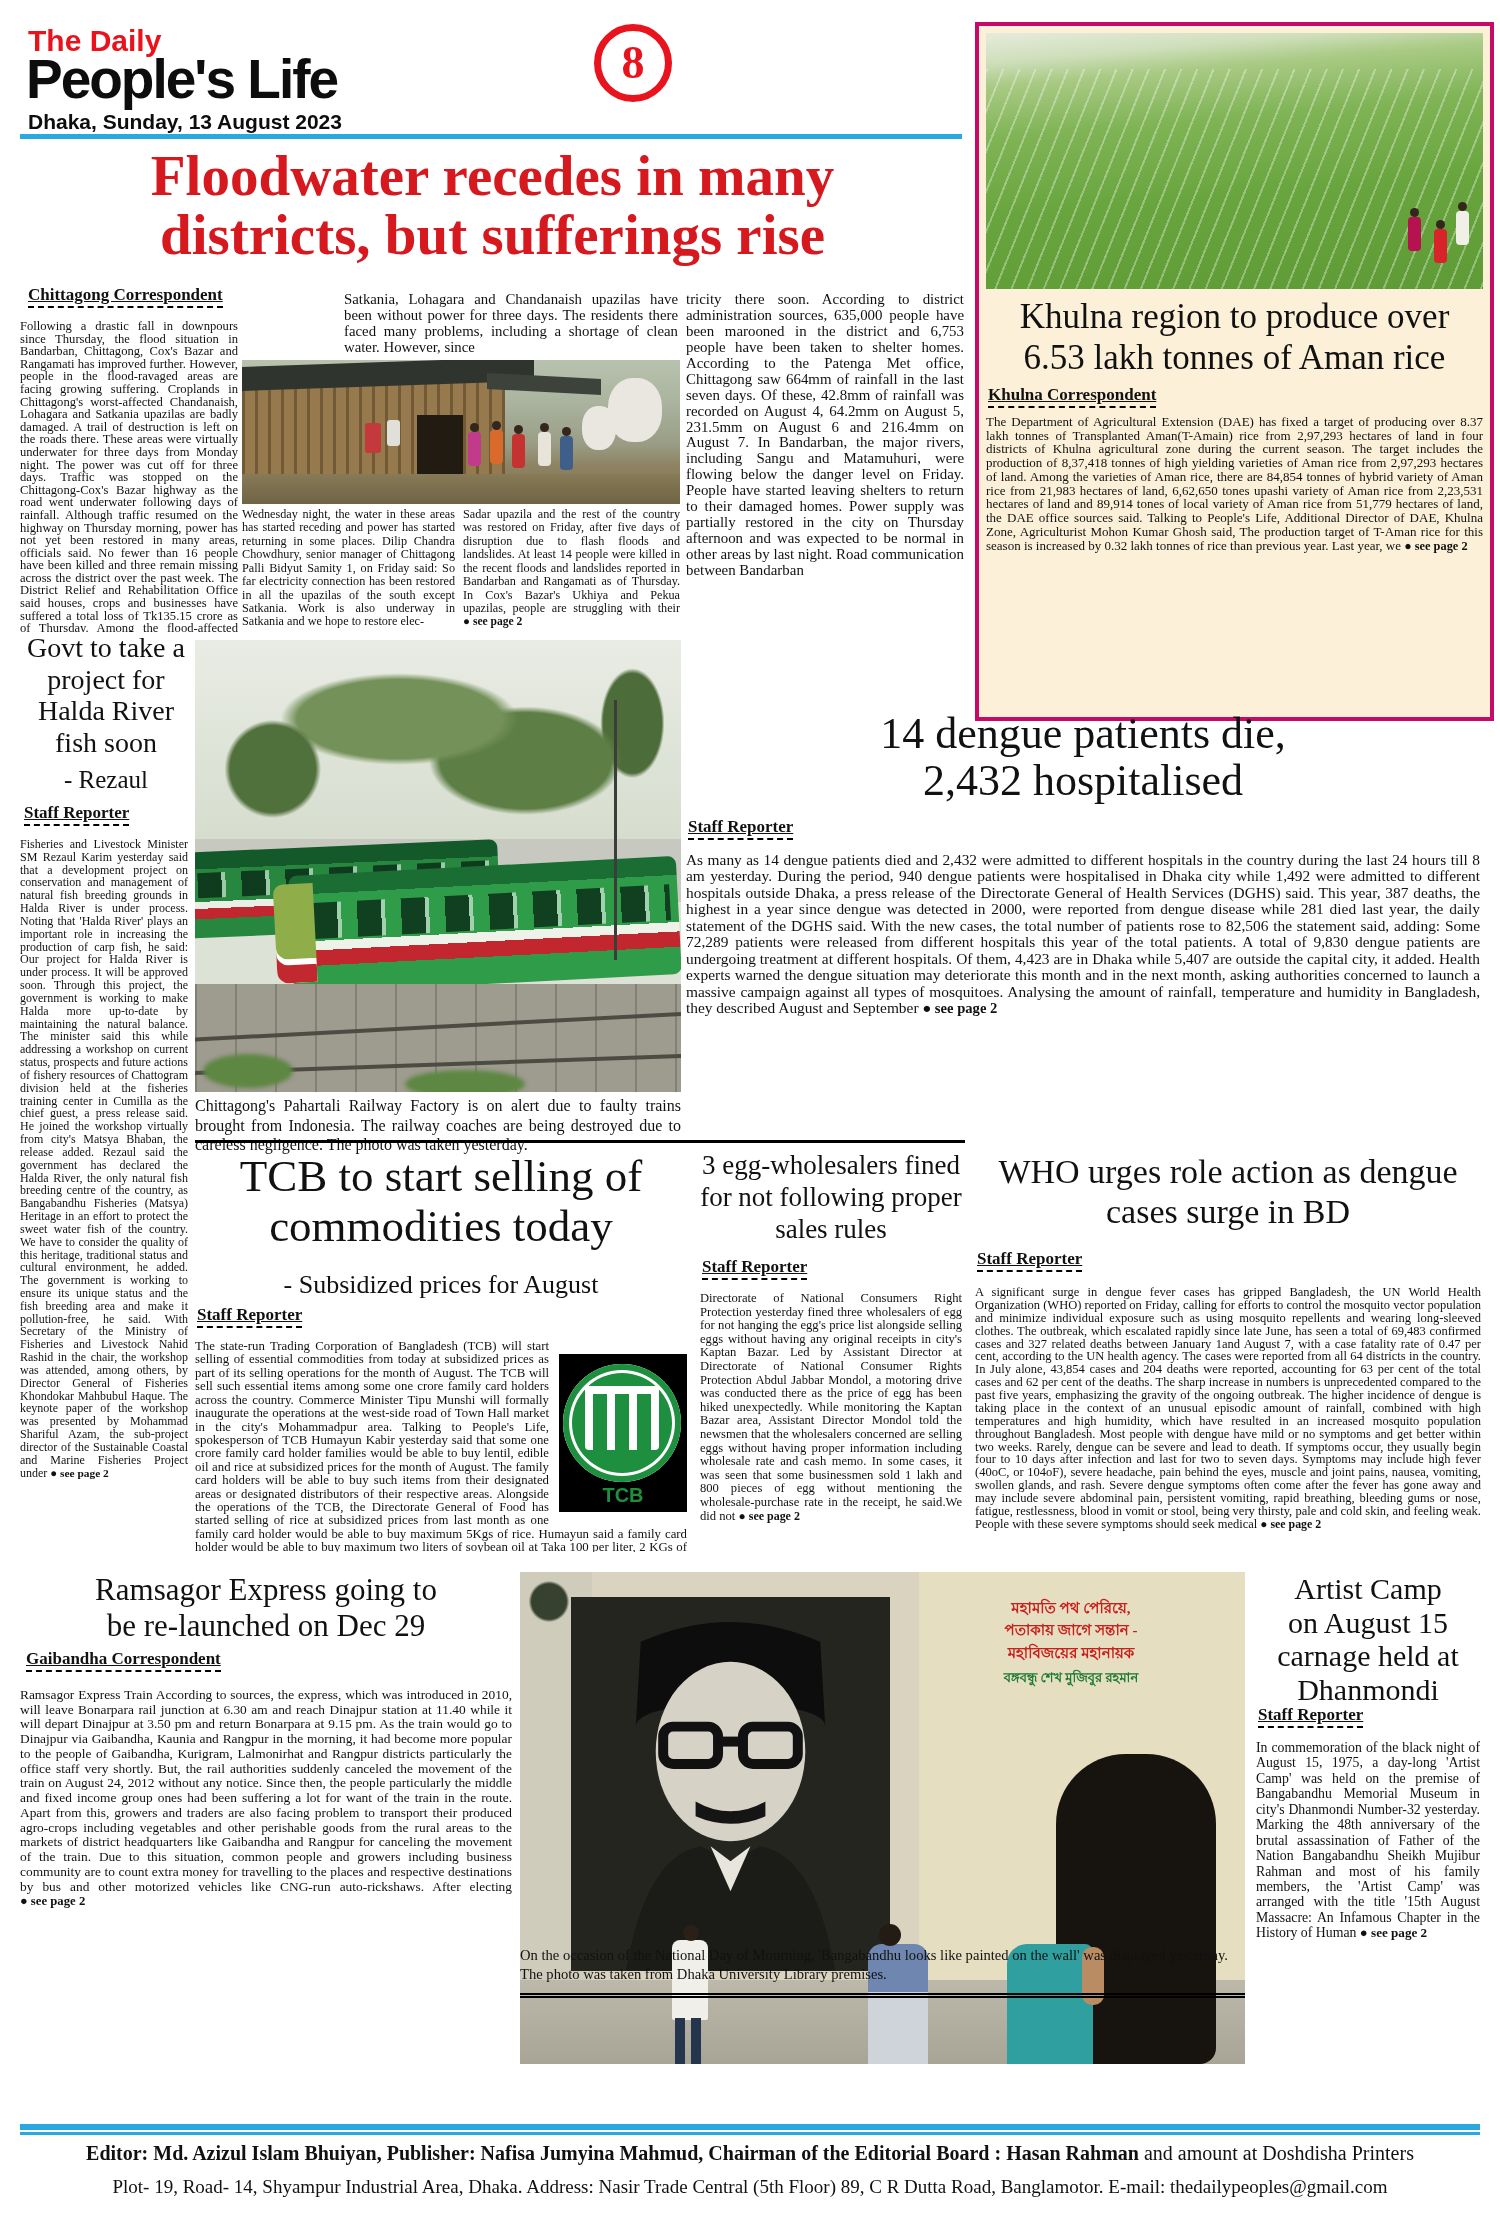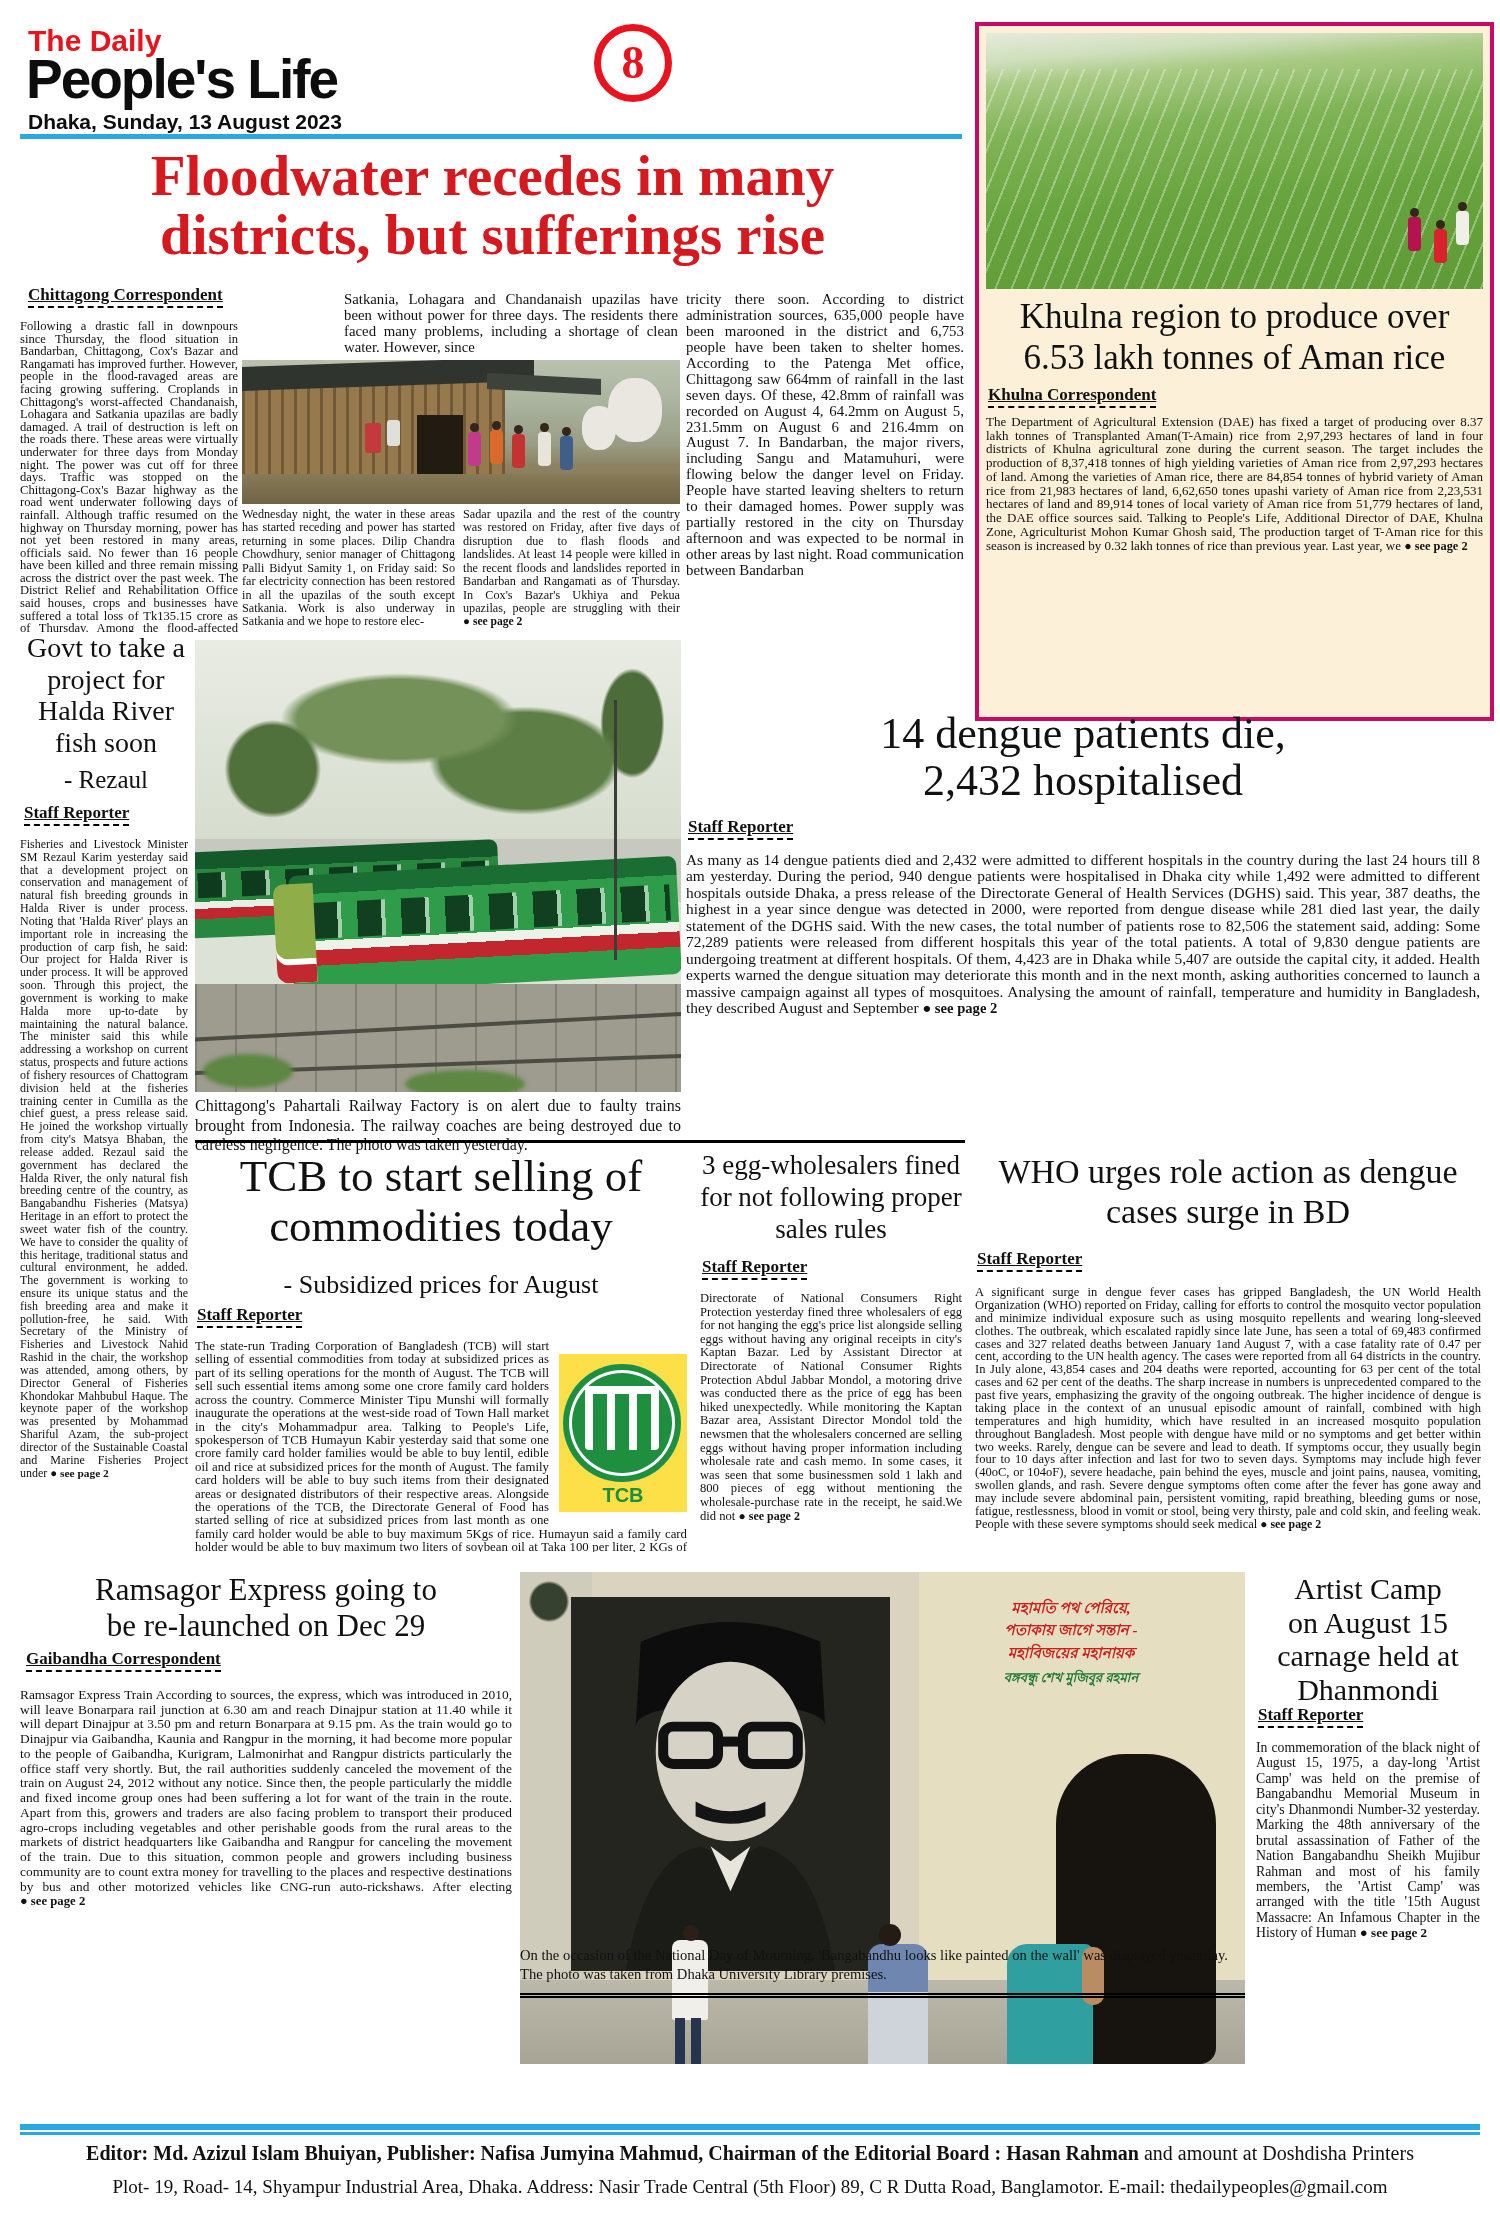--- a/index.html
+++ b/index.html
@@ -81,21 +81,21 @@
   #midrule{left:195px;top:1140px;width:770px;height:3px;background:#000;}
   
   #dengue-head{left:686px;top:710px;width:794px;font-size:44px;line-height:1.07;}
   #dengue-byline{left:688px;top:818px;}
   #dengue-body{left:686px;top:852px;width:794px;height:288px;font-size:15.4px;line-height:1.07;}
   
   #tcb-head{left:195px;top:1152px;width:492px;font-size:45px;line-height:1.1;}
   #tcb-sub{left:195px;top:1270px;width:492px;font-size:26px;}
   #tcb-byline{left:197px;top:1306px;}
   #tcb-body{left:195px;top:1340px;width:492px;height:212px;font-size:12.8px;line-height:1.05;}
-  #tcb-logo{float:right;width:128px;height:158px;margin:14px 0 4px 10px;background:#fde047;position:relative;}
+  #tcb-logo{float:right;width:128px;height:158px;margin:14px 0 4px 10px;background:#000000;position:relative;}
   #tcb-logo .disc{position:absolute;left:4px;top:10px;width:118px;height:118px;border-radius:50%;background:#1d8f3f;
      box-shadow:inset 0 0 0 6px #1d8f3f, inset 0 0 0 9px #ffffff;}
   #tcb-logo .glyph{position:absolute;left:26px;top:32px;width:74px;height:56px;
      background:repeating-linear-gradient(90deg,#ffffff 0 8px,rgba(255,255,255,0) 8px 22px);border-top:8px solid #fff;border-radius:4px;}
   #tcb-logo .label{position:absolute;left:0;bottom:6px;width:100%;text-align:center;color:#1d8f3f;
      font-weight:bold;font-size:20px;font-family:"Liberation Sans",sans-serif;}
   
   #eggs-head{left:700px;top:1150px;width:262px;font-size:27px;line-height:1.18;}
   #eggs-byline{left:702px;top:1258px;}
   #eggs-body{left:700px;top:1292px;width:262px;height:272px;font-size:12.6px;line-height:1.08;}
@@ -103,21 +103,21 @@
   #who-head{left:975px;top:1152px;width:506px;font-size:34px;line-height:1.18;}
   #who-byline{left:977px;top:1250px;}
   #who-body{left:975px;top:1286px;width:506px;height:280px;font-size:12.5px;line-height:1.03;}
   
   #rams-head{left:20px;top:1572px;width:492px;font-size:31px;line-height:1.15;}
   #rams-byline{left:26px;top:1650px;}
   #rams-body{left:20px;top:1688px;width:492px;height:352px;font-size:13.4px;line-height:1.1;}
   
   #mural-photo{left:520px;top:1572px;width:725px;height:492px;background:
      radial-gradient(closest-side at 4% 6%,#37412f 0 60%,rgba(0,0,0,0) 70%),
-     linear-gradient(90deg,#cfccbb 0 10%,#d9d3c0 10% 55%,#e6dec0 55% 100%); font-style: italic;}
+     linear-gradient(90deg,#cfccbb 0 10%,#d9d3c0 10% 55%,#e6dec0 55% 100%);}
   .mu-panel{position:absolute;left:7%;top:5%;width:44%;height:76%;background:#24251f;}
   .mu-ground{position:absolute;left:0;bottom:0;width:100%;height:17%;background:linear-gradient(#bcb8aa,#a8a496);}
   .mu-red{color:#c8201d;font-weight:bold;font-size:15px;line-height:1.5;text-align:center;}
   .mu-green{color:#1c7a33;font-weight:bold;font-size:13px;text-align:center;margin-top:4px;}
   .mu-man{position:absolute;}
   #mural-caption{left:520px;top:1946px;width:725px;font-size:14.6px;line-height:1.3;border-bottom:5px double #000;padding-bottom:9px;}
   
   #artist-head{left:1256px;top:1572px;width:224px;font-size:30px;line-height:1.12;}
   #artist-byline{left:1258px;top:1706px;}
   #artist-body{left:1256px;top:1740px;width:224px;height:378px;font-size:13.8px;line-height:1.12;}

